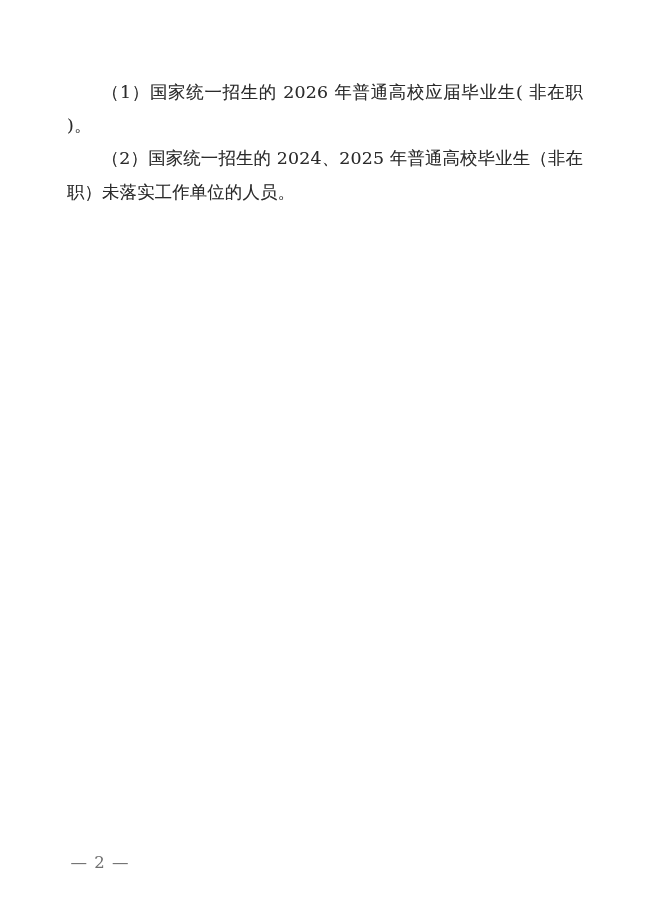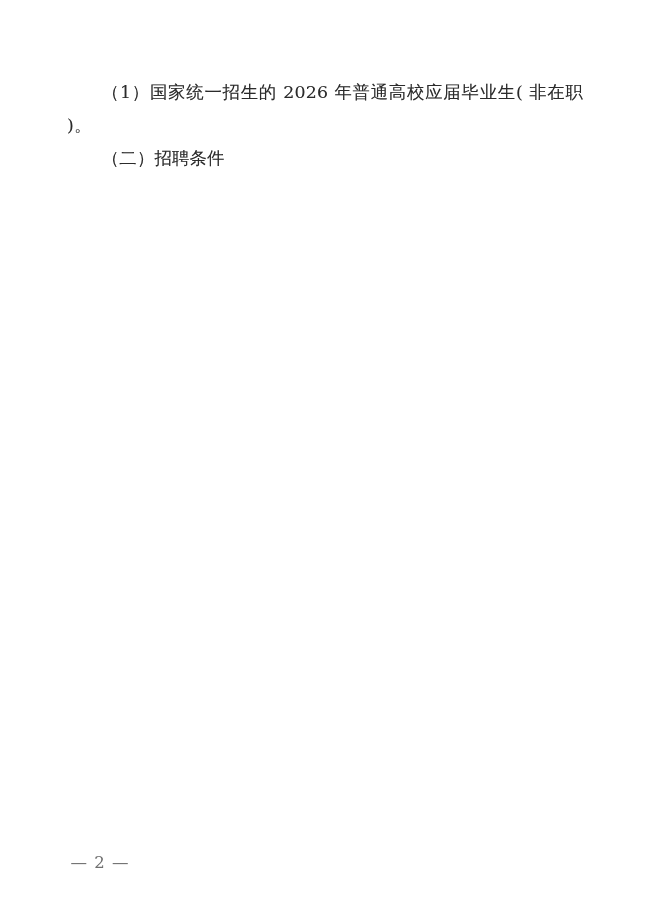--- a/index.html
+++ b/index.html
@@ -68,27 +68,27 @@
 </style>
 </head>
 <body>
 
 <div id="page">
 
   <div id="doc-body">
 
     <p class="para">（1）国家统一招生的 2026 年普通高校应届毕业生( 非在职 )。</p>
 
+    <p class="para">（2）国家统一招生的 2024、2025 年普通高校毕业生（非在职）未落实工作单位的人员。</p>
 
 
 
 
 
 
-    <p class="para heading">（二）招聘条件</p>
 
 
 
   </div>
 
   <div id="footer">— 2 —</div>
 
 </div>
 
 </body></html>

